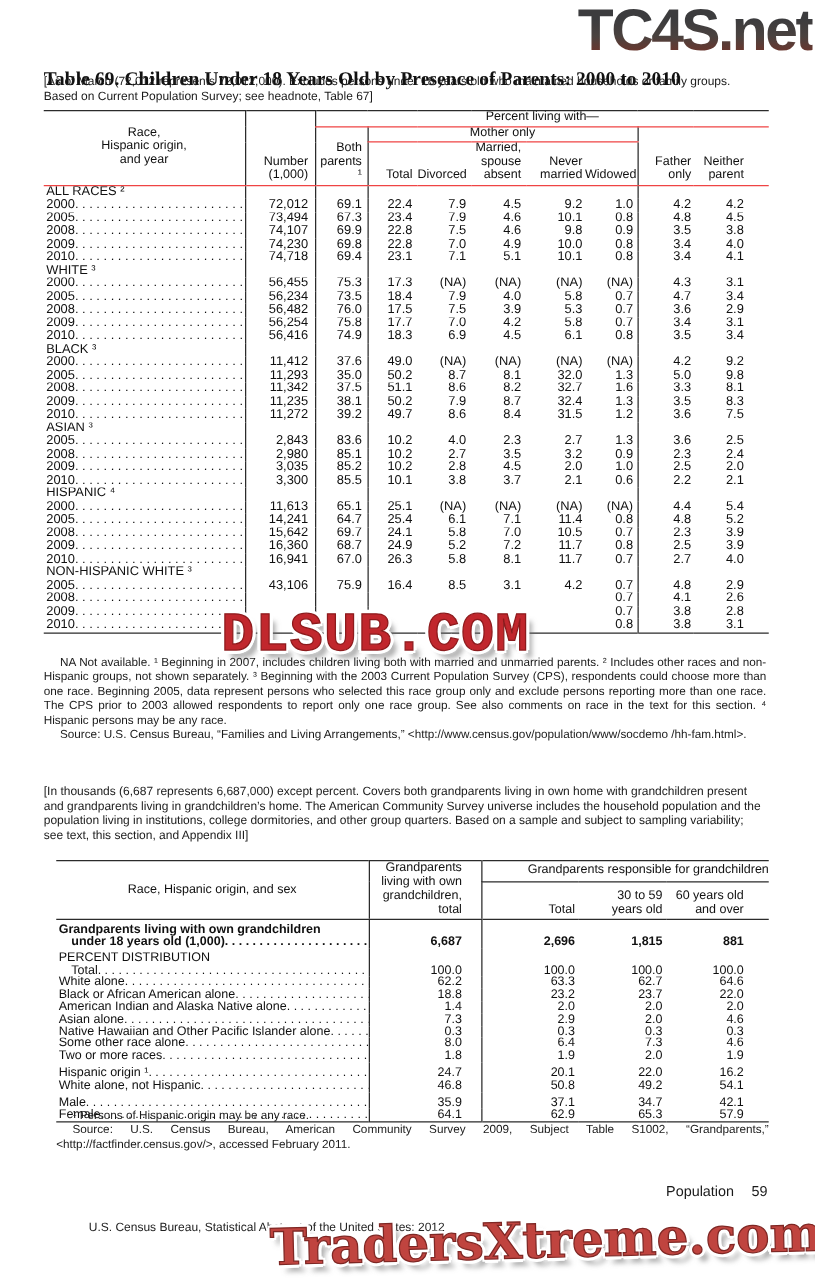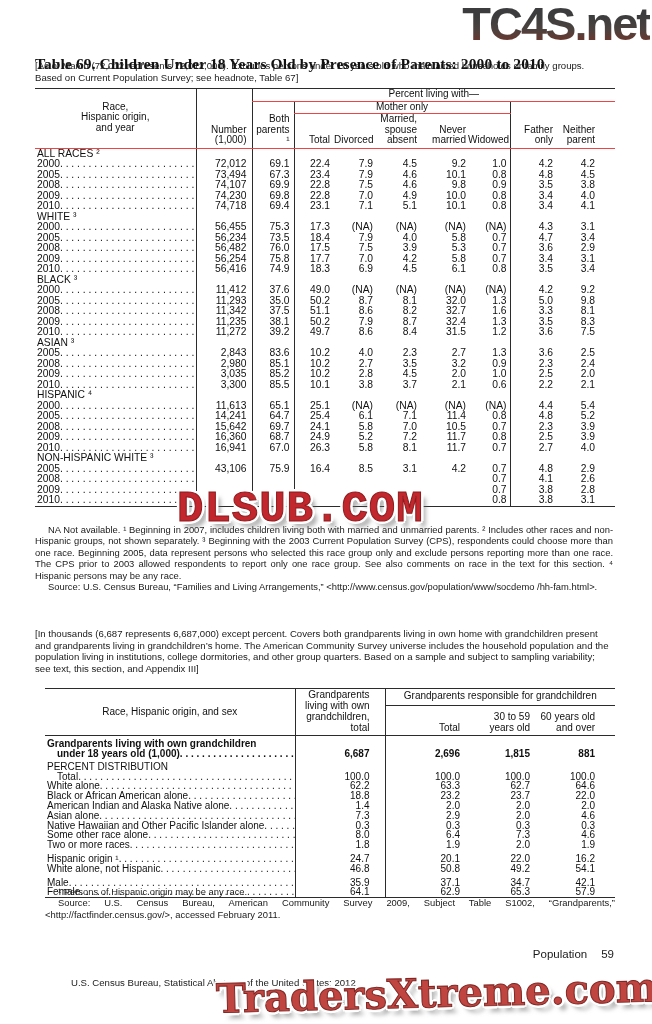--- a/index.html
+++ b/index.html
@@ -34,21 +34,21 @@
   .sec-row td{height:17px;}
   td.sec-label{text-align:left;vertical-align:bottom;padding-bottom:1px;}
   .stub-flex{display:flex;align-items:baseline;}
   .leader{flex:1;overflow:hidden;white-space:nowrap;}
   .leader::after{content:" . . . . . . . . . . . . . . . . . . . . . . . . . . . . . . . . . . . . . . . . . . . . . . . . . . . . . . . . . . . . . . . . . . . . . . . . . . . .";}
   
   #t70{left:45px;top:688px;width:570px;font-size:10px;}
   #t70 thead th{font-size:10px;line-height:11px;white-space:pre-line;vertical-align:bottom;
                 padding-bottom:2px;border-bottom:1px solid #2b2b2b;text-align:right;}
   #t70 .h-stub{vertical-align:middle;text-align:center;}
-  #t70 .h-resp{text-align:center;vertical-align:middle;margin-top:20px;}
+  #t70 .h-resp{text-align:right;vertical-align:middle;margin-top:20px;}
   #t70 tbody td{line-height:9.8px;height:9.8px;text-align:right;vertical-align:bottom;}
   #t70 td.c-stub{text-align:left;padding-left:2px;}
   #t70 .c-gtotal{padding-right:15px;} #t70 .c-rtotal{padding-right:3px;}
   #t70 .c-3059{padding-right:3px;}    #t70 .c-60{padding-right:20px;}
   #t70 tr.gap td{padding-top:4px;}
   #t70 tr.bold-row td{font-weight:bold;padding-top:3px;}
   #t70 tr.center-row td{height:13px;}
   .indent1{padding-left:10px !important;}
   
   #page-num{position:absolute;right:38px;top:948px;font-size:11.5px;color:#1a1a1a;}

